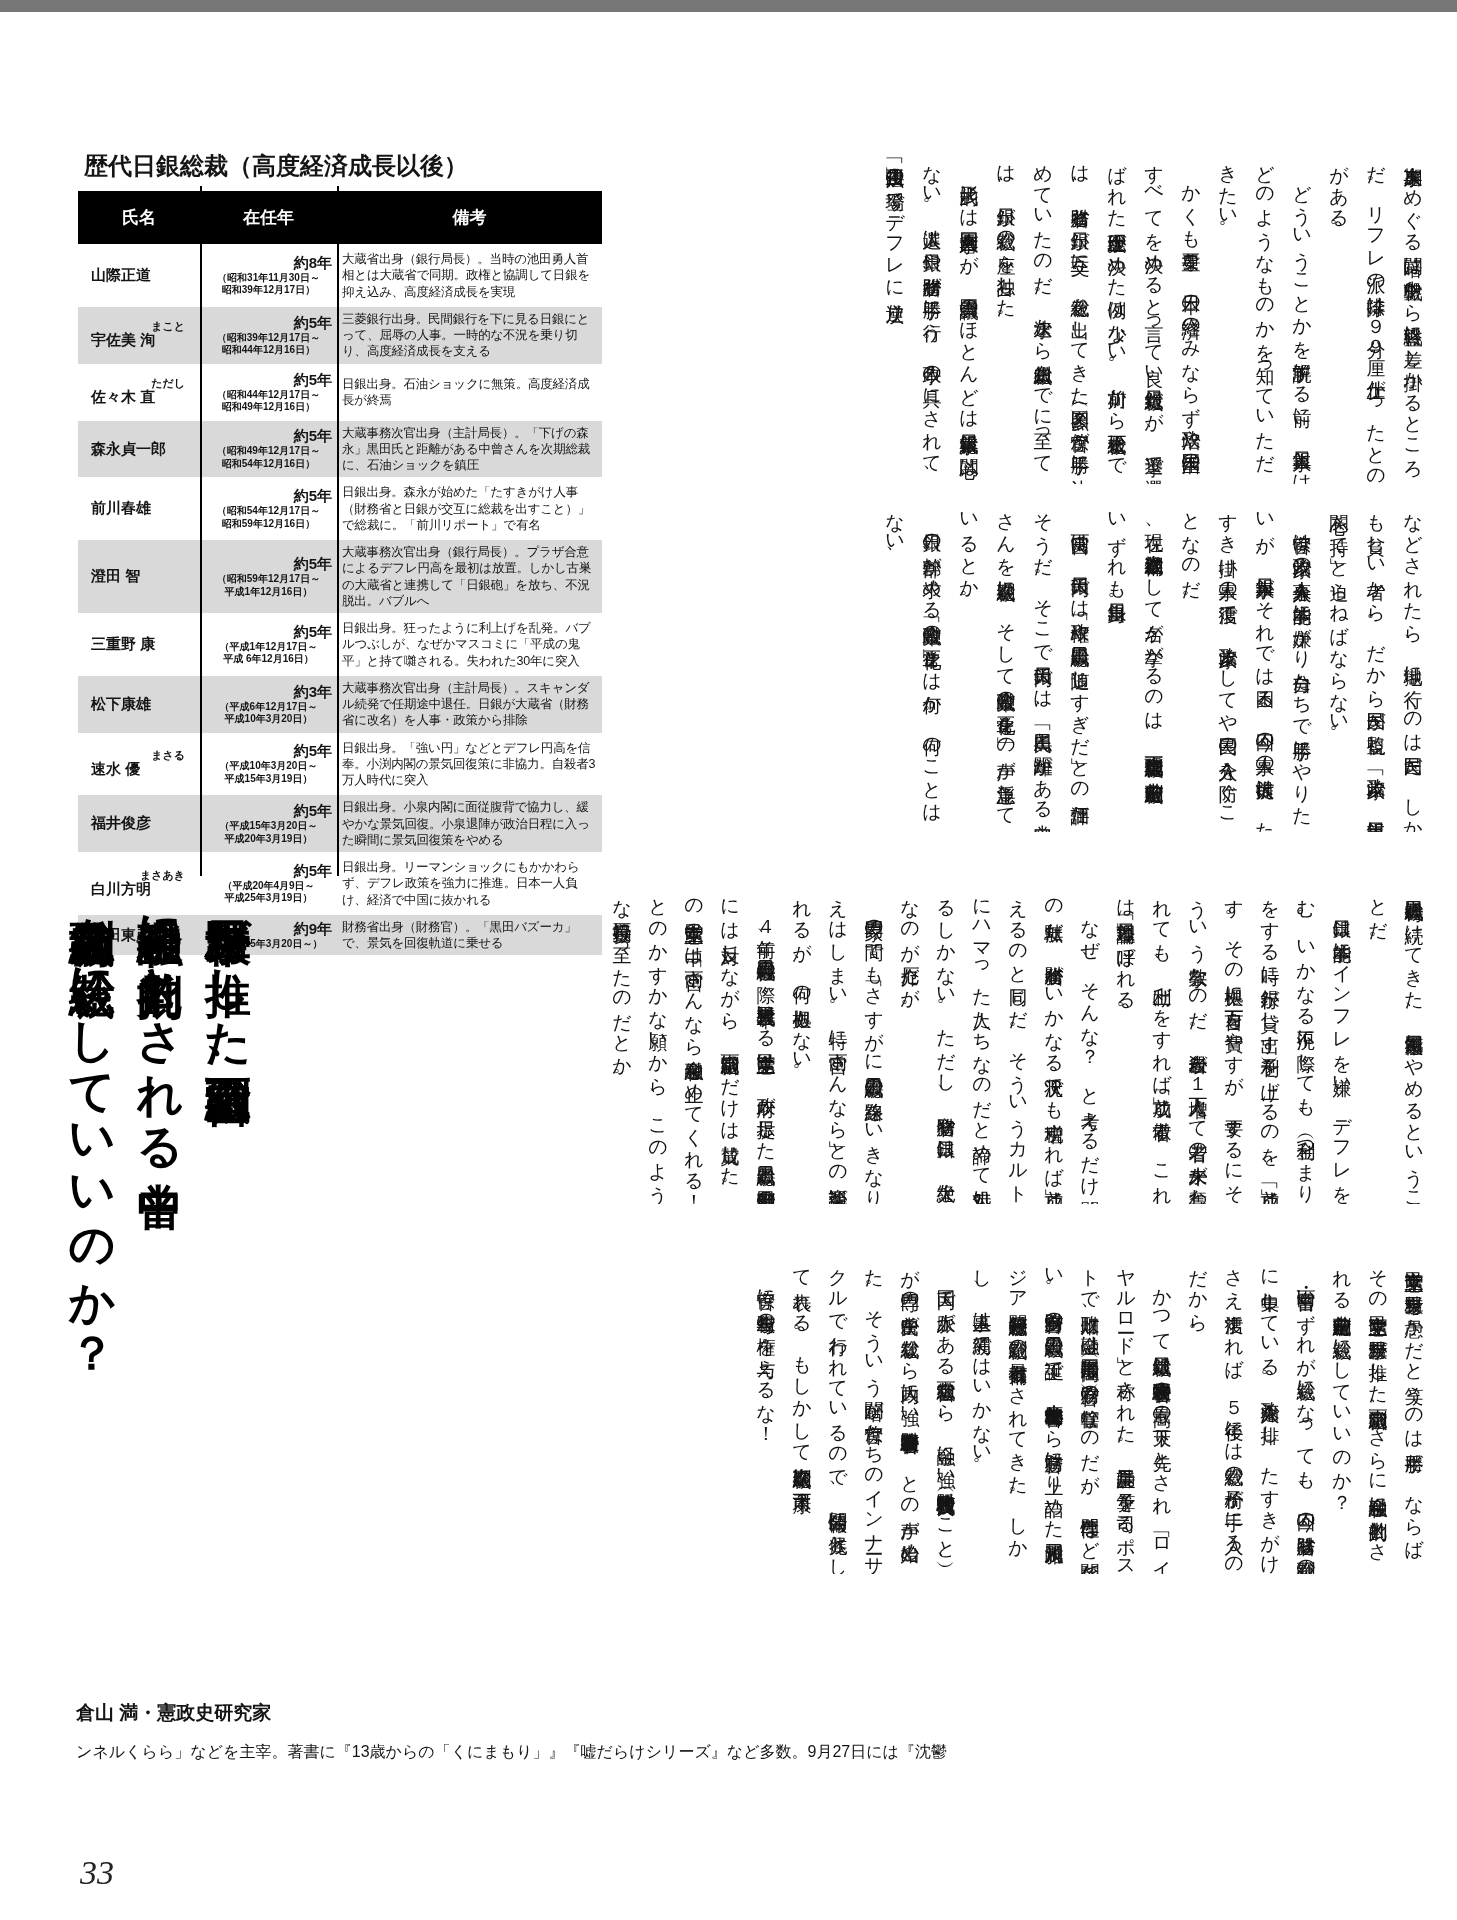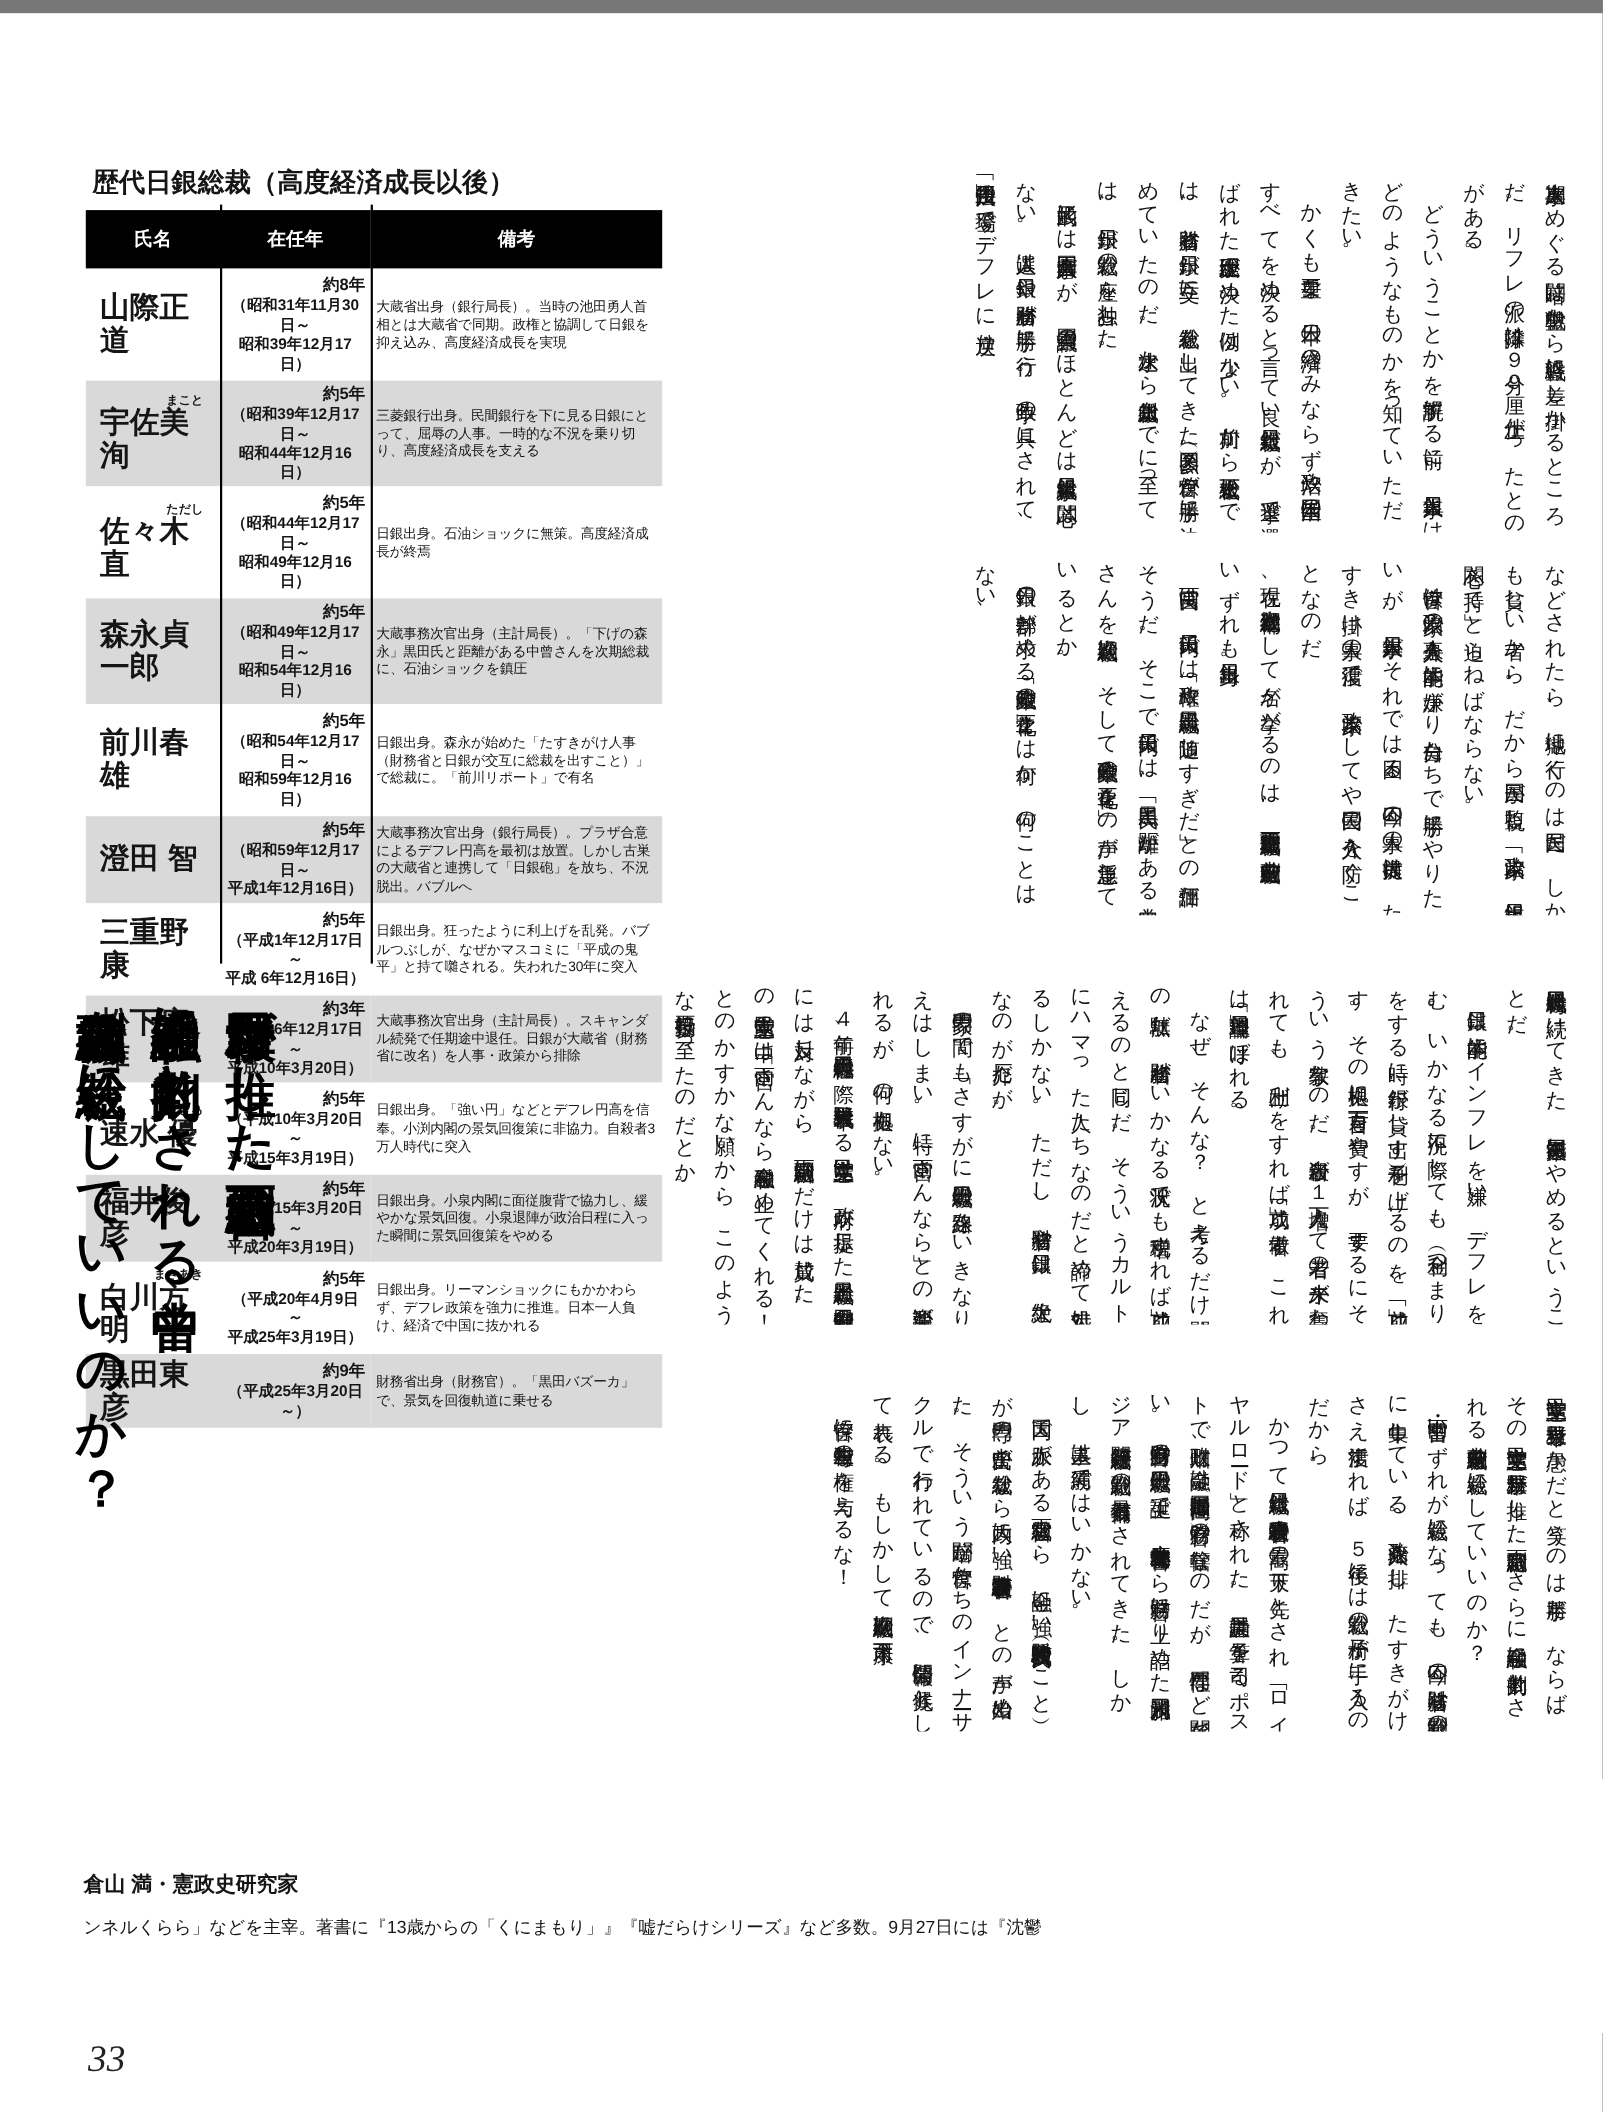--- a/index.html
+++ b/index.html
@@ -21,25 +21,25 @@
   table.gov col.c1{width:122px}
   table.gov col.c2{width:137px}
   table.gov col.c3{width:265px}
   table.gov th{
     background:var(--c-head-bg);color:var(--c-head-tx);
     font-size:17px;font-weight:bold;padding:15px 0;text-align:center;
   }
   table.gov td{vertical-align:middle;padding:4px 5px;}
   table.gov tr.alt{background:var(--c-alt);}
   .cell-name{text-align:left;padding-left:13px !important;}
-  .cell-name .nm{font-weight:bold;font-size:27px;line-height:1.1;}
+  .cell-name .nm{font-weight:bold;font-size:15px;line-height:1.1;}
   .cell-name .ruby{font-size:11px;font-weight:bold;text-align:right;padding-right:10px;line-height:1;}
   .cell-tenure{text-align:center;}
   .cell-tenure .yr{font-weight:bold;font-size:15px;text-align:right;padding-left:8px;line-height:1.2;}
-  .cell-tenure .dt{font-size:14px;font-weight:bold;white-space:pre-line;line-height:1.25;}
+  .cell-tenure .dt{font-size:10px;font-weight:bold;white-space:pre-line;line-height:1.25;}
   .cell-note{font-size:12.5px;line-height:1.3;letter-spacing:-0.2px;}
   .colline{position:absolute;width:2px;background:#000;top:36px;}
   
   .vband{
     position:absolute;writing-mode:vertical-rl;text-orientation:mixed;
     overflow:hidden;font-family:"Liberation Serif","DejaVu Serif",serif;
     font-size:19px;letter-spacing:0.5px;color:var(--c-text);
   }
   .vband p{margin:0;padding:0;}
   .band-top{left:618px;width:814px;height:332px;line-height:37px;}

